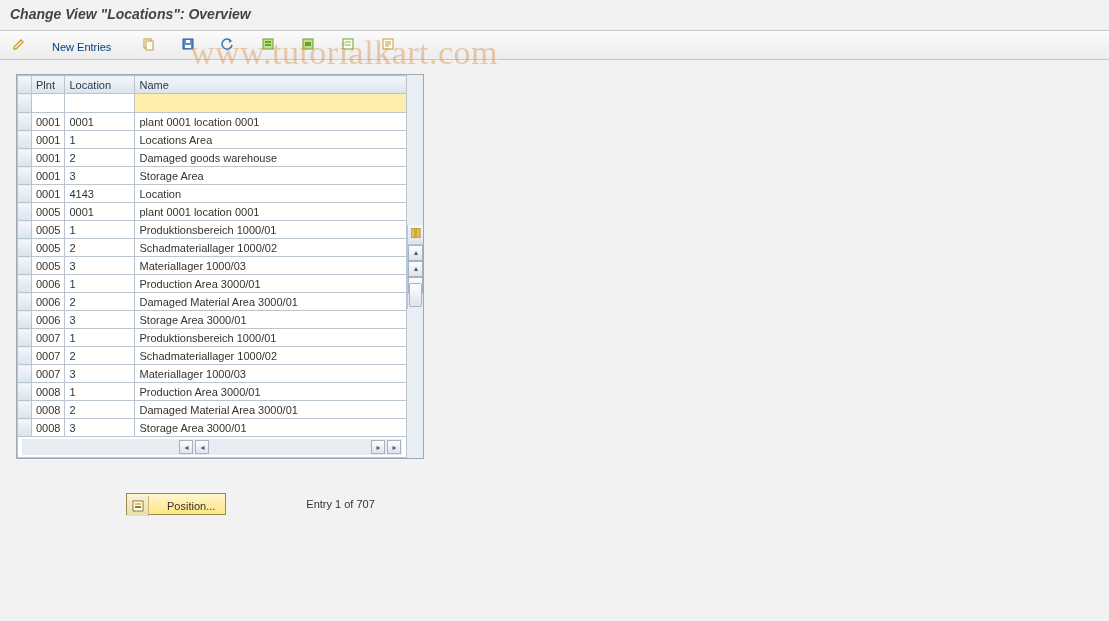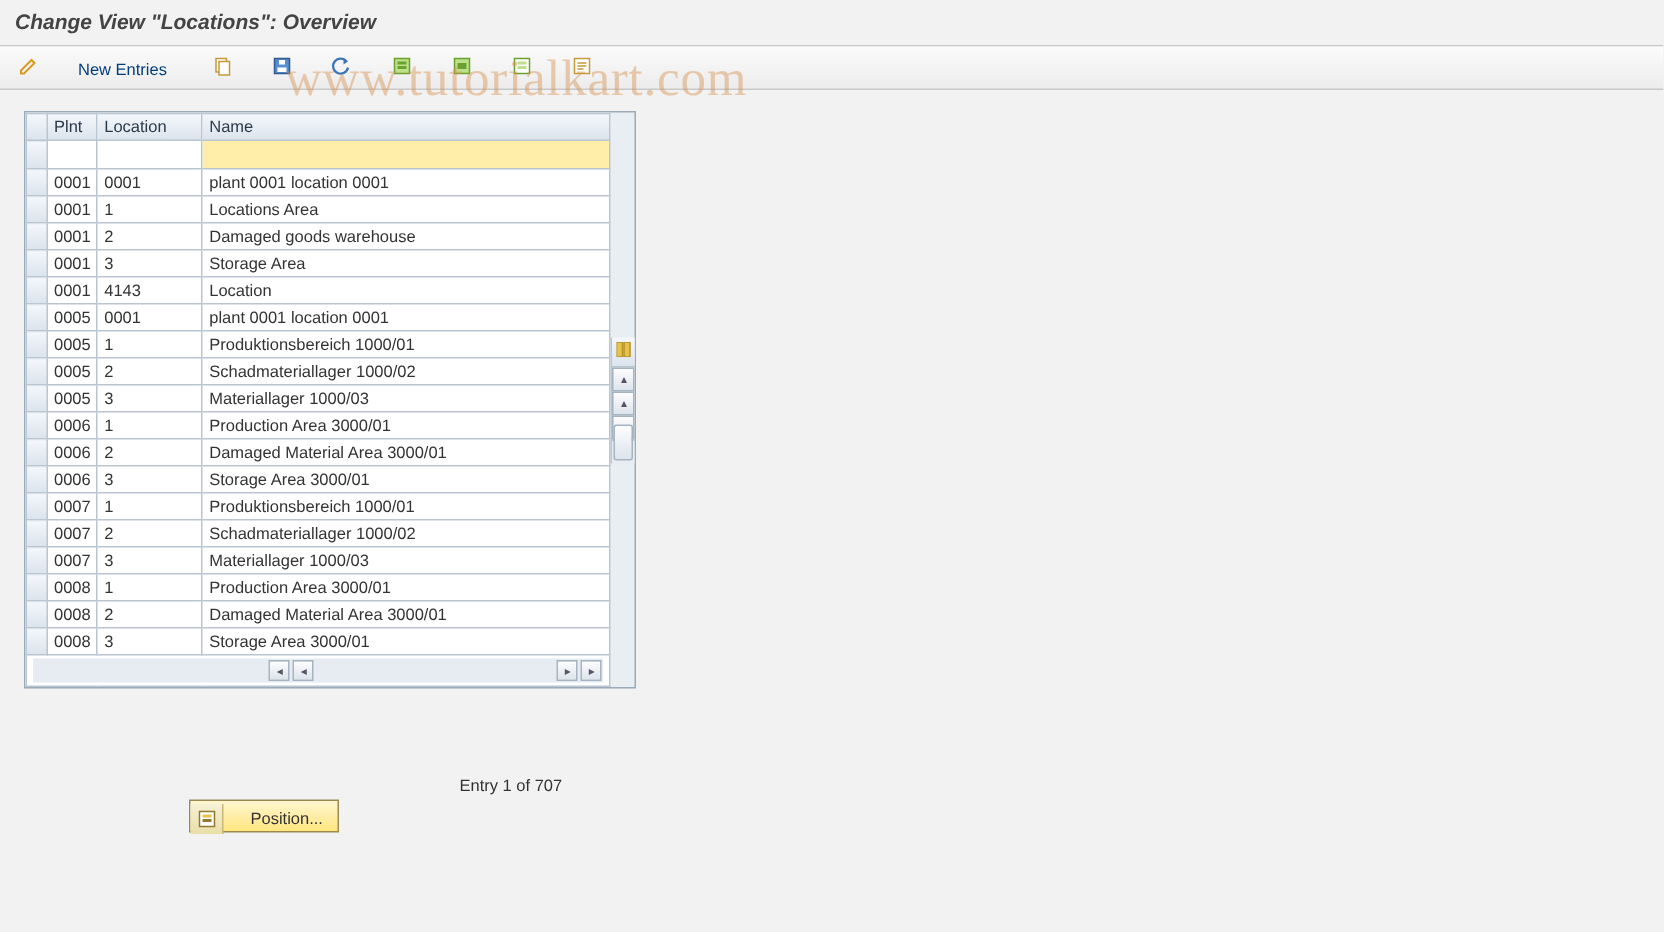--- a/index.html
+++ b/index.html
@@ -127,21 +127,20 @@
     margin-left: 110px;
   }
   .position-btn {
     display:flex;align-items:center;
     height:22px;
     border:1px solid #9a8a50;
     background: linear-gradient(#fff6d0,#ffe680);
     cursor:pointer;
     font-size:11px;color:#333;
     padding: 3px 10px 0 0;
-    margin-top: 40px;
   }
   .position-btn .pbl {
     width:22px;height:20px;
     border-right:1px solid #c7b877;
     background:linear-gradient(#f7f1d6,#e9dea7);
     display:flex;align-items:center;justify-content:center;
     margin-right:18px;
   }
   .entry-text { color:#333; }
   .watermark {

